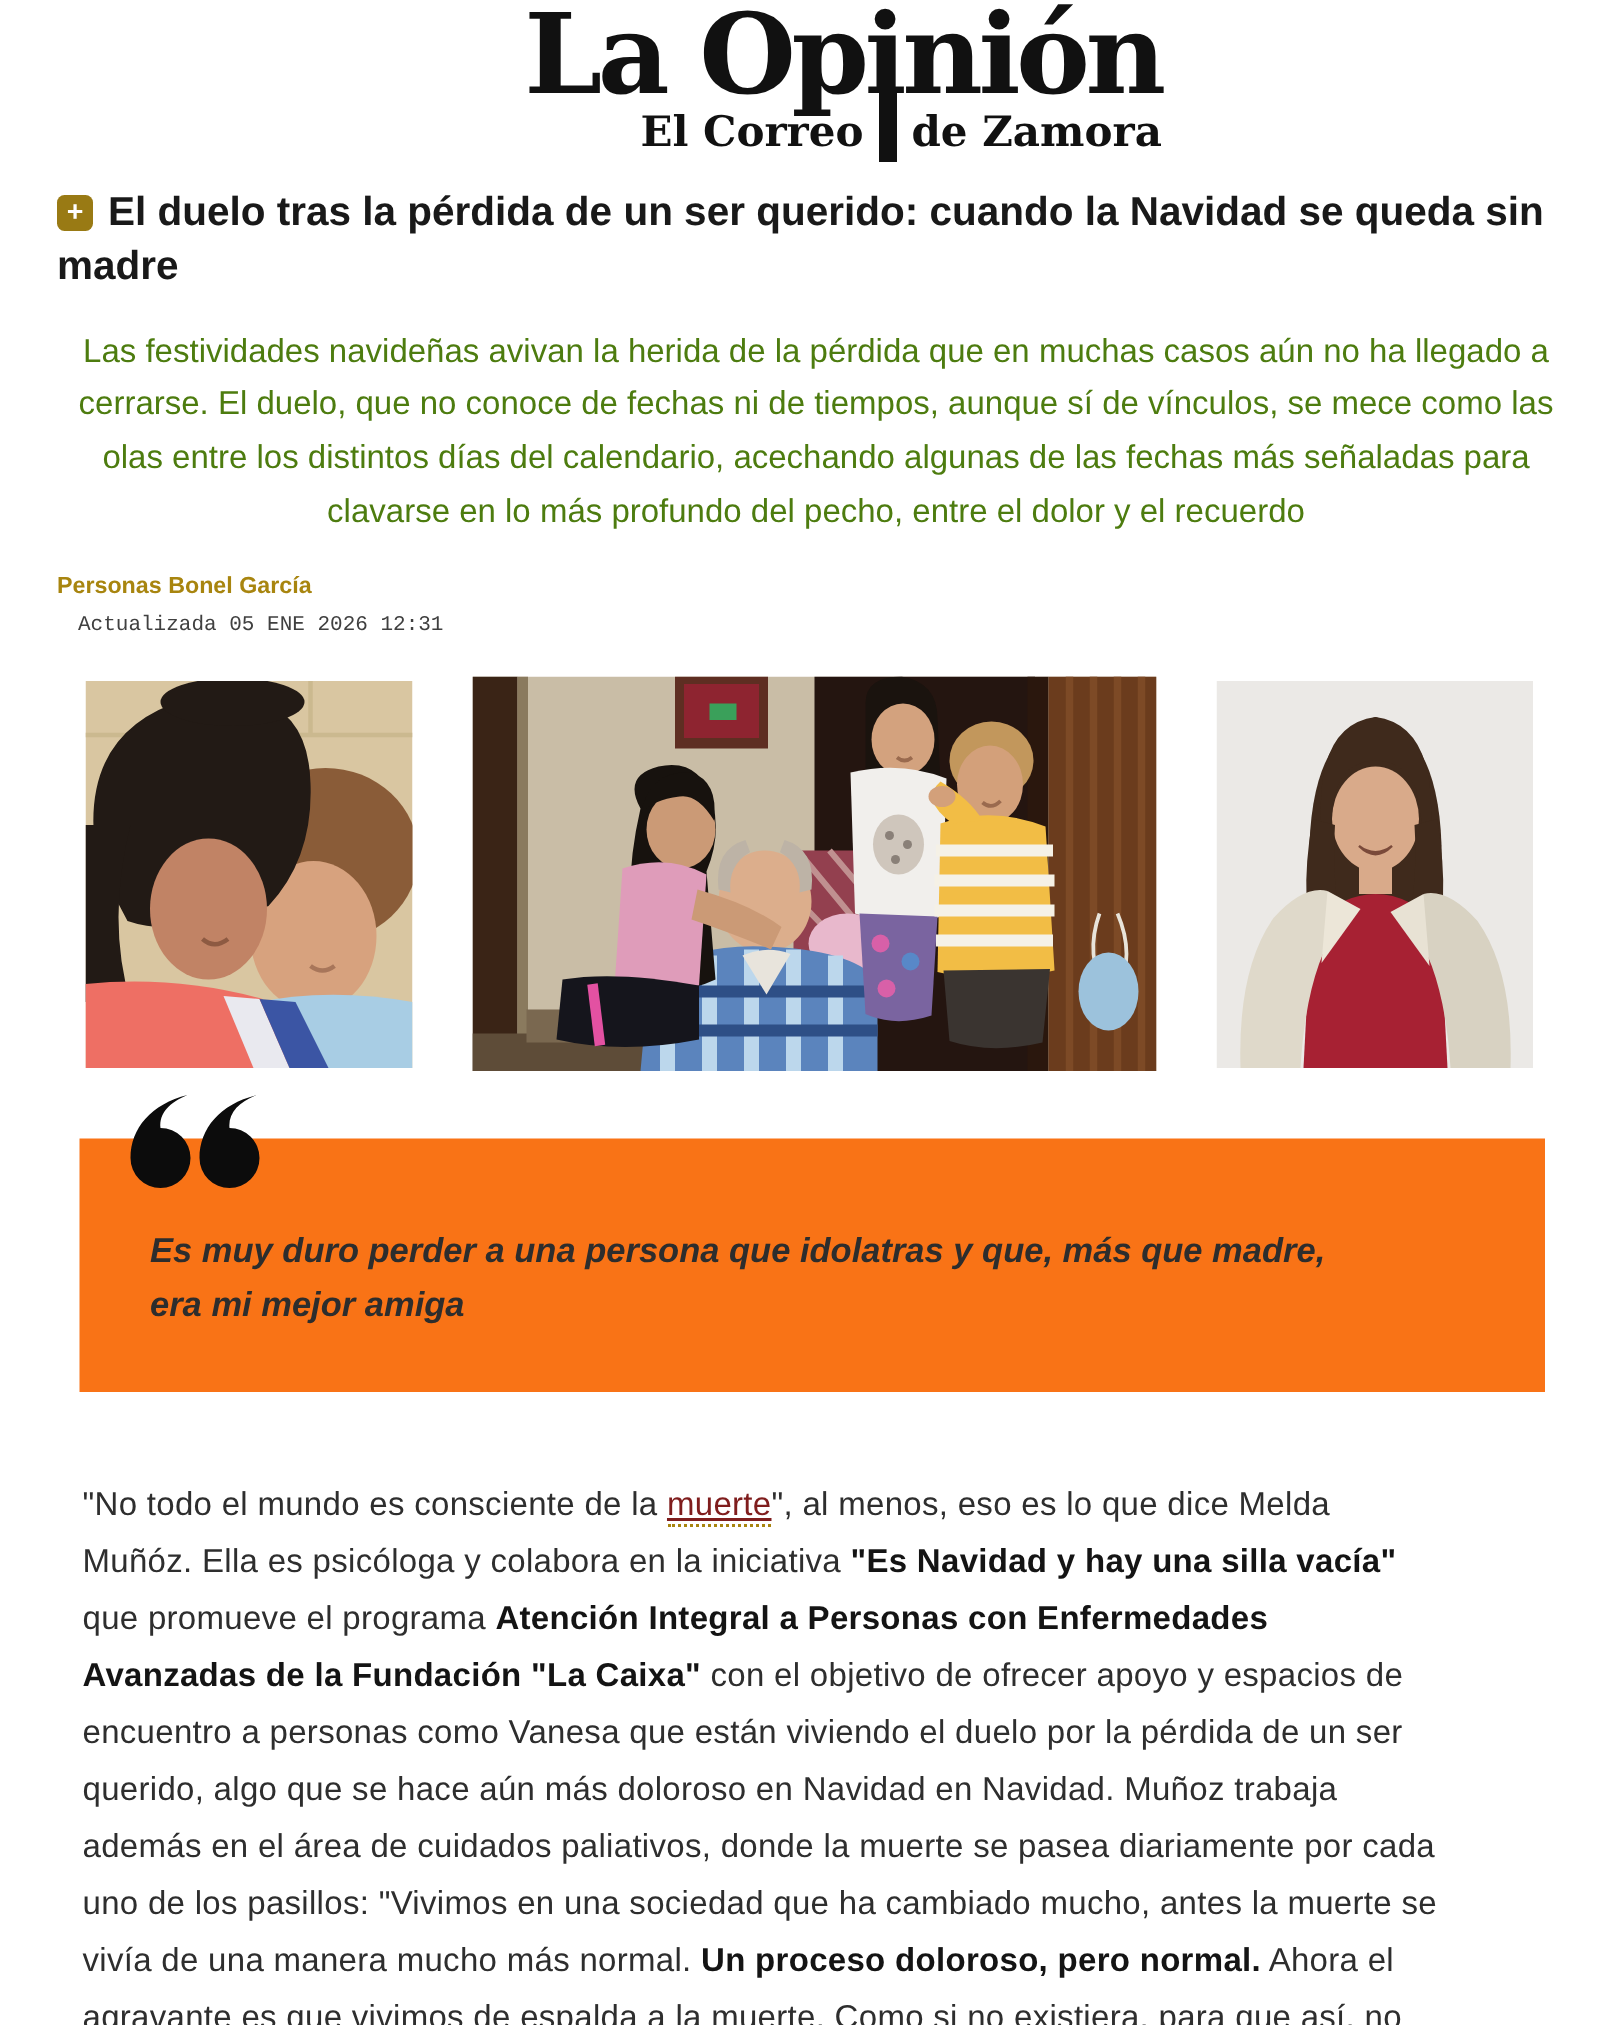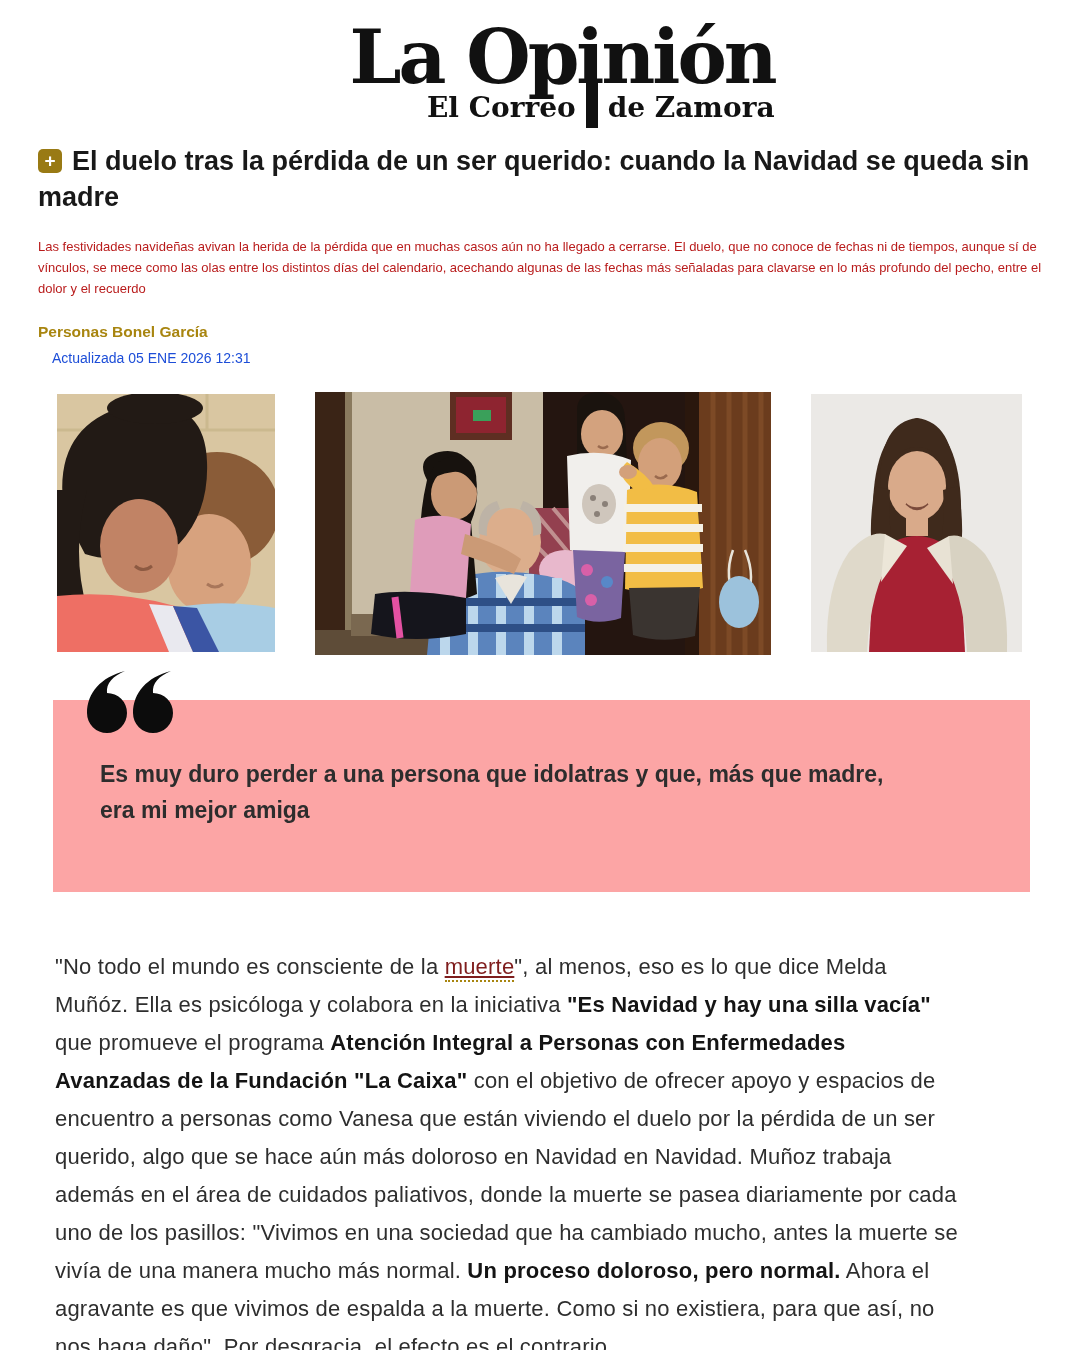--- a/index.html
+++ b/index.html
@@ -7,21 +7,21 @@
   body {
     width: 1080px; height: 1350px;
     background: #ffffff;
     font-family: "Liberation Sans", sans-serif;
     color: #2e2e2e;
     overflow: hidden;
     position: relative;
   }
 
   
-  .masthead { padding-top: 20px; text-align: center; margin-left: 44px; }
+  .masthead { text-align: center; margin-left: 44px; }
   .logo { display: inline-block; cursor: pointer; }
   .logo-title {
     font-family: "DejaVu Serif", serif;
     font-weight: bold;
     font-size: 74px;
     line-height: 1.0;
     letter-spacing: -3px;
     color: #111111;
   }
   .logo-sub {
@@ -54,54 +54,57 @@
     background: #997a14;
     border-radius: 5px;
     color: #ffffff;
     font-size: 19px; font-weight: bold;
     align-items: center; justify-content: center;
     margin-right: 10px;
     vertical-align: 3px;
   }
   .standfirst {
     margin: 20px 30px 0 38px;
-    font-size: 13px;
+    font-size: 22px;
     line-height: 1.62;
-    color: #b91c1c;
+    color: #4d7c0f;
+    text-align: center;
   }
   .byline { margin: 24px 38px 0 38px; }
   .author {
     color: #a8850f;
     font-weight: bold;
     font-size: 15.5px;
     display: inline-block;
     cursor: pointer;
   }
   .updated {
     margin: 9px 0 0 14px;
-    color: #1d4ed8;
+    color: #404040;
     font-size: 14px;
+    font-family: Liberation Mono, monospace;
   }
 
   
   .photo-row {
     display: flex;
     align-items: center;
     gap: 40px;
     margin: 26px 57px 0 57px;
   }
   .photo { margin: 0; font-size: 0; }
   .photo svg { display: block; }
 
   
   .pull-quote {
     position: relative;
     margin: 45px 50px 0 53px;
-    height: 192px;
-    background: #fca5a5;
+    height: 169px;
+    background: #f97316;
+    font-style: italic;
   }
   .quote-mark {
     position: absolute;
     left: 30px; top: -31px;
     width: 92px; height: 66px;
   }
   .pull-quote p {
     margin: 0;
     padding: 57px 0 0 47px;
     max-width: 840px;

